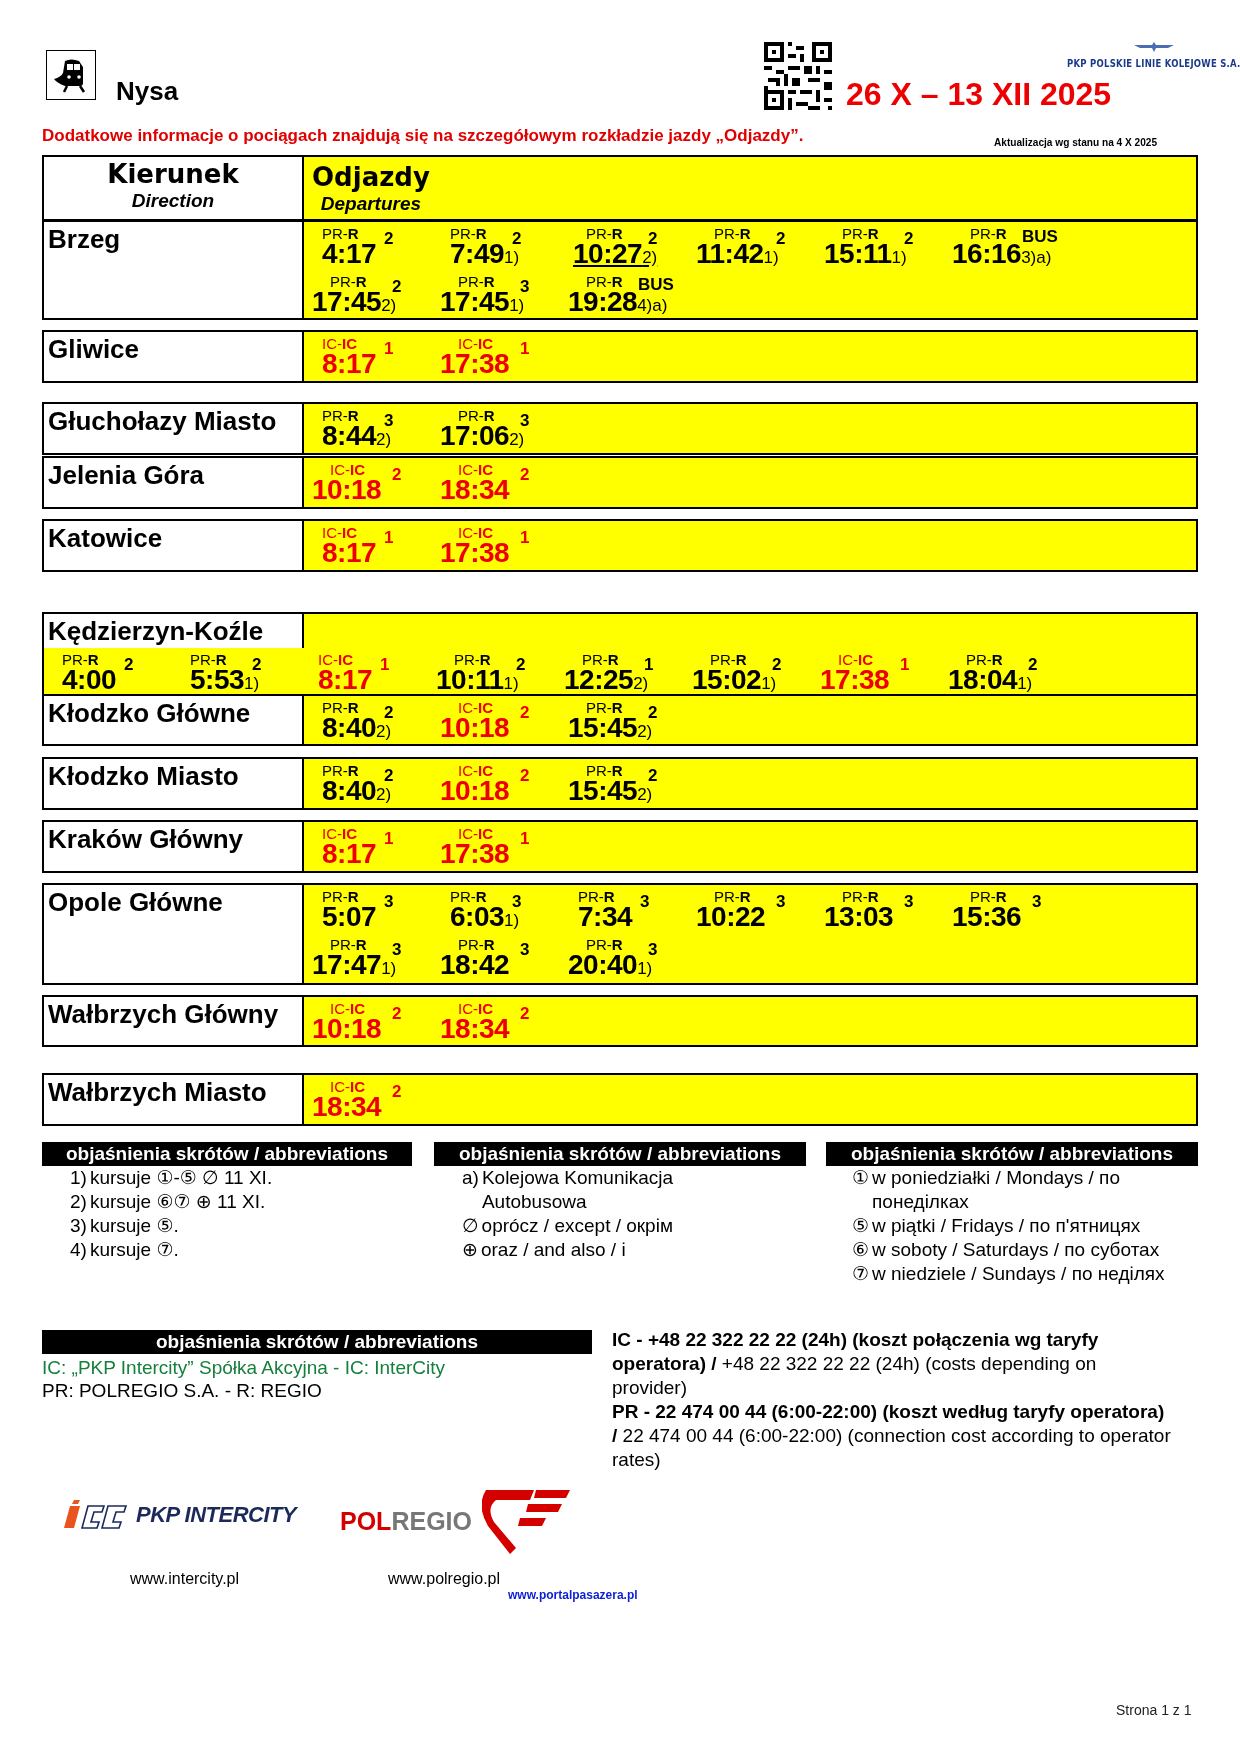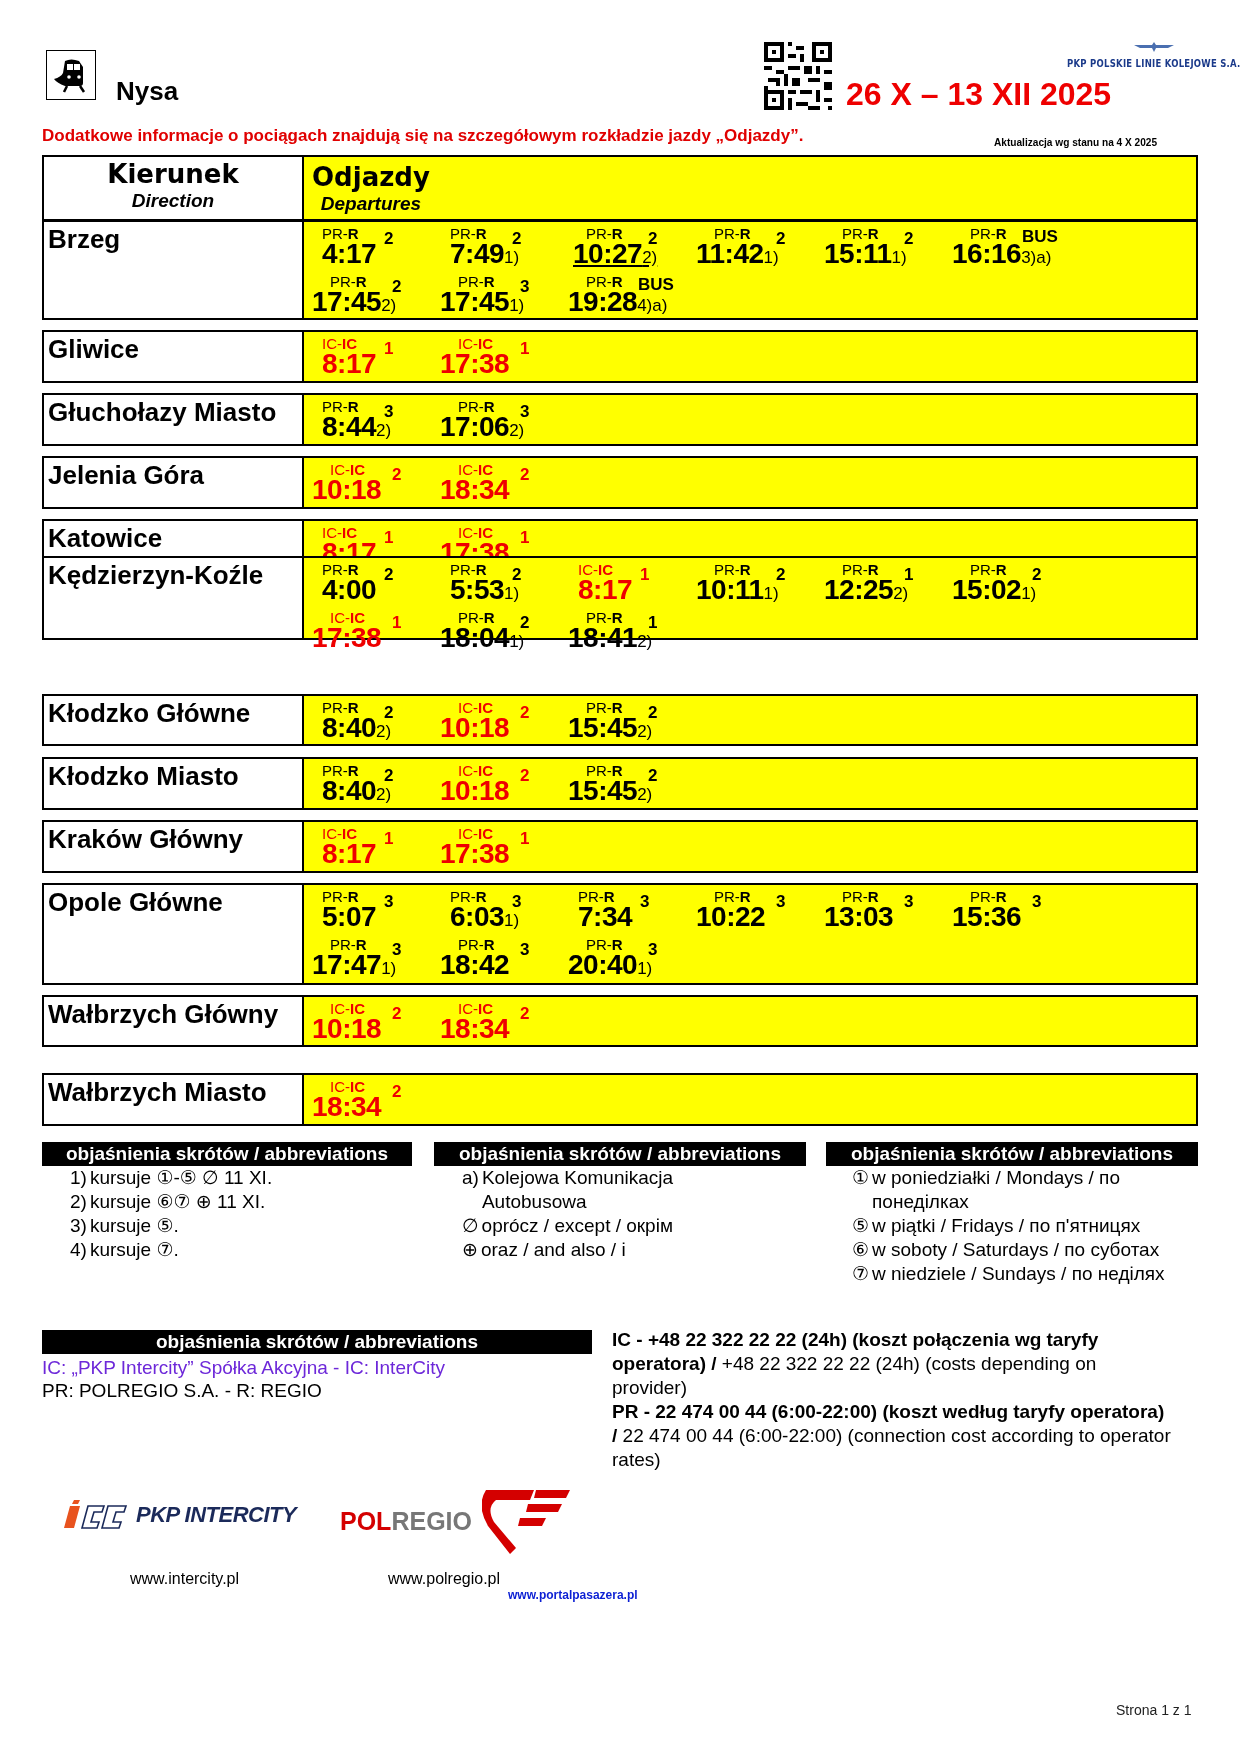--- a/index.html
+++ b/index.html
@@ -38,21 +38,21 @@
   .dep.pr { color: #000; }
 
   
   .abbr-head { position: absolute; background: #000; color: #fff; font-size: 19px; font-weight: bold; text-align: center; line-height: 24px; height: 24px; white-space: nowrap; }
   .abbr-list { position: absolute; font-size: 19px; line-height: 24px; }
   .abbr-row { display: flex; }
   .abbr-row .k { flex: 0 0 auto; padding-right: 3px; }
   .abbr-row .v { flex: 1; }
 
   .op-lines { position: absolute; left: 42px; top: 1356px; font-size: 19px; line-height: 23px; }
-  .op-lines .ic-line { color: #6d28d9; }
+  .op-lines .ic-line { color: #15803d; }
   .contact { position: absolute; left: 612px; top: 1328px; width: 560px; font-size: 19px; line-height: 24px; }
 
   .logo-ic { position: absolute; left: 60px; top: 1500px; display:flex; align-items:center; }
   .logo-ic .txt { font-size: 22px; font-weight: bold; font-style: italic; color: #1b2a5a; margin-left: 4px; letter-spacing: -0.5px; }
   .logo-pr { position: absolute; left: 340px; top: 1486px; display:flex; align-items:center; }
   .logo-pr .pol { font-size: 25px; font-weight: bold; color: #d40000; }
   .logo-pr .regio { font-size: 25px; font-weight: bold; color: #777; }
 
   .url { position: absolute; font-size: 16px; }
   .portal { position: absolute; left: 508px; top: 1588px; font-size: 12px; font-weight: bold; color: #0b1fd4; }
@@ -169,21 +169,21 @@
           <span class="cls" style="left: 72px;">1</span>
           <span class="time" style="left: 10px;"><span>8:17</span><span class="note"></span></span>
         </div>
         <div class="dep ic">
           <span class="carrier" style="left: 18px;"><span>IC</span><span>-</span><b>IC</b></span>
           <span class="cls" style="left: 80px;">1</span>
           <span class="time" style="left: 0px;"><span>17:38</span><span class="note"></span></span>
         </div>
       </div>
     </div>
-    <div class="tbl-block" style="top: 393px; height: 53px;">
+    <div class="tbl-block" style="top: 402px; height: 53px;">
       <div class="dir-cell">Głuchołazy Miasto</div>
       <div class="dep-cell">
         <div class="dep pr">
           <span class="carrier" style="left: 10px;"><span>PR</span><span>-</span><b>R</b></span>
           <span class="cls" style="left: 72px;">3</span>
           <span class="time" style="left: 10px;"><span>8:44</span><span class="note">2)</span></span>
         </div>
         <div class="dep pr">
           <span class="carrier" style="left: 18px;"><span>PR</span><span>-</span><b>R</b></span>
           <span class="cls" style="left: 80px;">3</span>
@@ -214,21 +214,21 @@
           <span class="cls" style="left: 72px;">1</span>
           <span class="time" style="left: 10px;"><span>8:17</span><span class="note"></span></span>
         </div>
         <div class="dep ic">
           <span class="carrier" style="left: 18px;"><span>IC</span><span>-</span><b>IC</b></span>
           <span class="cls" style="left: 80px;">1</span>
           <span class="time" style="left: 0px;"><span>17:38</span><span class="note"></span></span>
         </div>
       </div>
     </div>
-    <div class="tbl-block" style="top: 556px; height: 84px;">
+    <div class="tbl-block" style="top: 612px; height: 84px; flex-direction: column;">
       <div class="dir-cell">Kędzierzyn-Koźle</div>
       <div class="dep-cell">
         <div class="dep pr">
           <span class="carrier" style="left: 10px;"><span>PR</span><span>-</span><b>R</b></span>
           <span class="cls" style="left: 72px;">2</span>
           <span class="time" style="left: 10px;"><span>4:00</span><span class="note"></span></span>
         </div>
         <div class="dep pr">
           <span class="carrier" style="left: 10px;"><span>PR</span><span>-</span><b>R</b></span>
           <span class="cls" style="left: 72px;">2</span>

